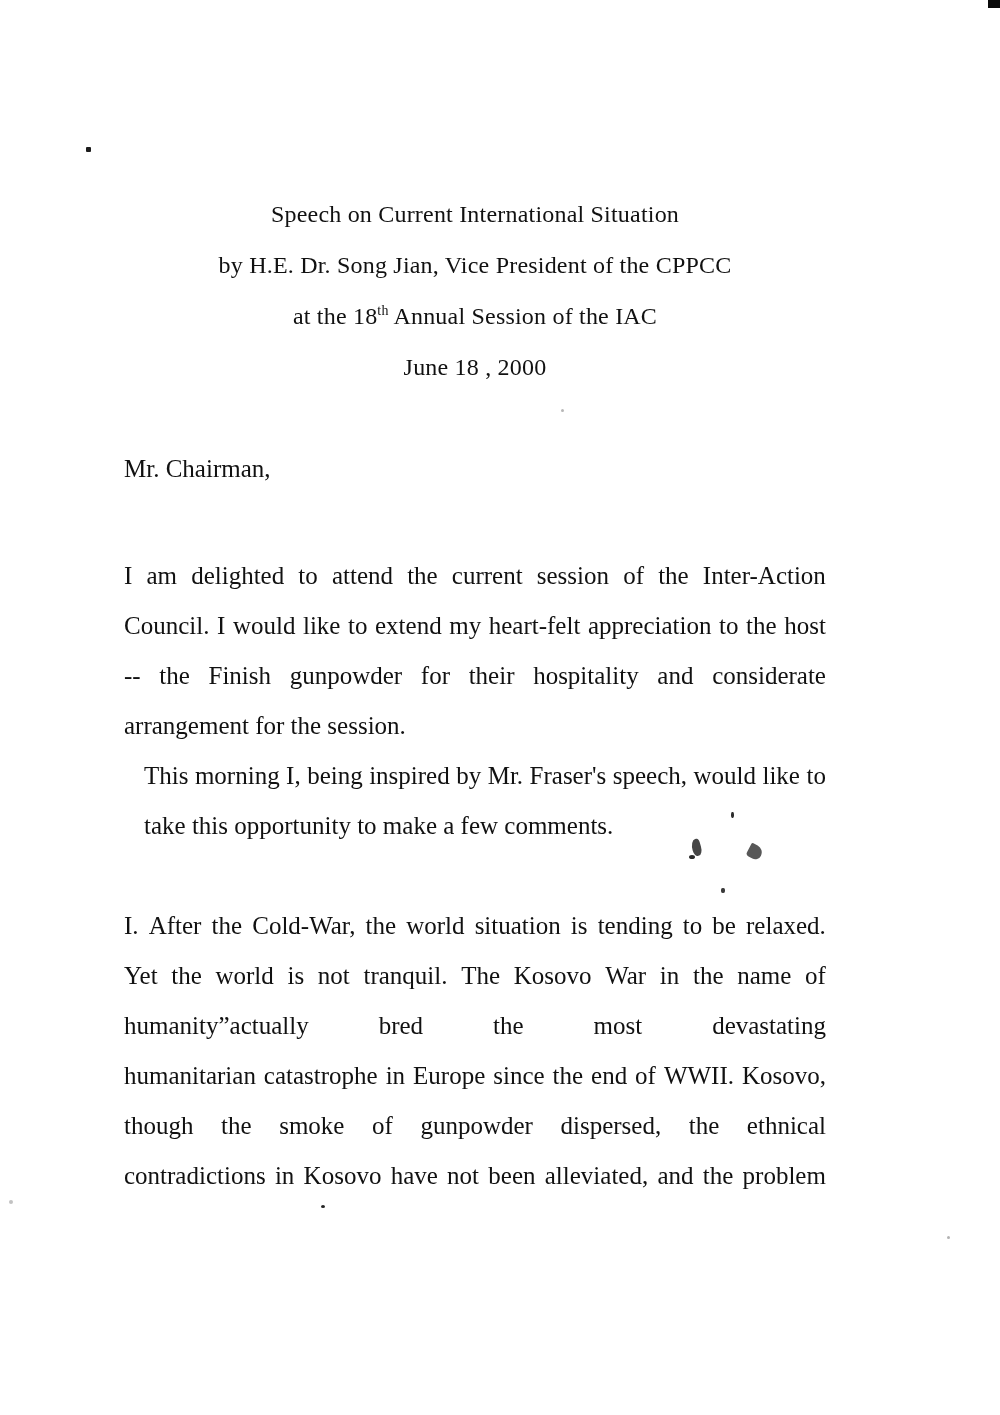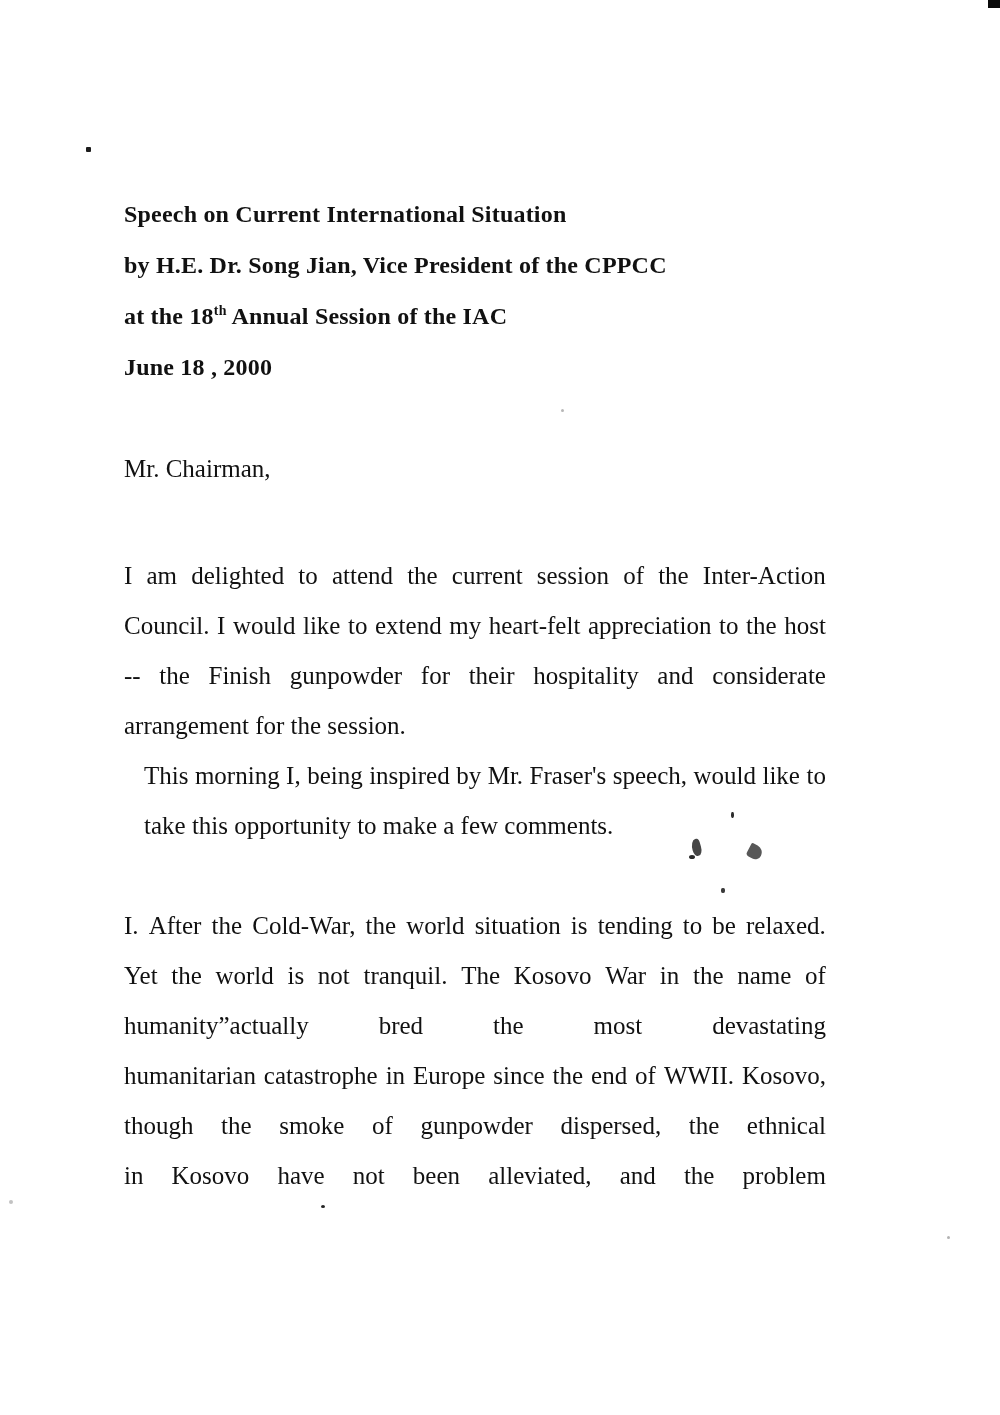--- a/index.html
+++ b/index.html
@@ -9,22 +9,22 @@
     margin:0 auto;
     background:#ffffff;
     font-family:"Liberation Serif","DejaVu Serif",serif;
     color:#111;
     overflow:hidden;
   }
   .content{position:absolute;left:124px;top:0;width:702px;height:100%;}
   .title-block{position:absolute;top:189px;left:0;right:0;}
   .title-line{
     height:51px;line-height:51px;
-    text-align:left;
-    font-weight:bold;
+    text-align:center;
+    font-weight:normal;
     font-size:24px;
     letter-spacing:0.2px;
     white-space:nowrap;
   }
   .title-line sup{font-size:0.58em;vertical-align:super;line-height:0;}
   .body-block{position:absolute;top:444px;left:0;right:0;}
   .line{
     height:50px;line-height:50px;
     font-size:25px;
     white-space:nowrap;
@@ -196,20 +196,21 @@
             <span>though</span>
             <span>the</span>
             <span>smoke</span>
             <span>of</span>
             <span>gunpowder</span>
             <span>dispersed,</span>
             <span>the</span>
             <span>ethnical</span>
           </div>
           <div class="line stretch">
+            <span>contradictions</span>
             <span>in</span>
             <span>Kosovo</span>
             <span>have</span>
             <span>not</span>
             <span>been</span>
             <span>alleviated,</span>
             <span>and</span>
             <span>the</span>
             <span>problem</span>
           </div>

